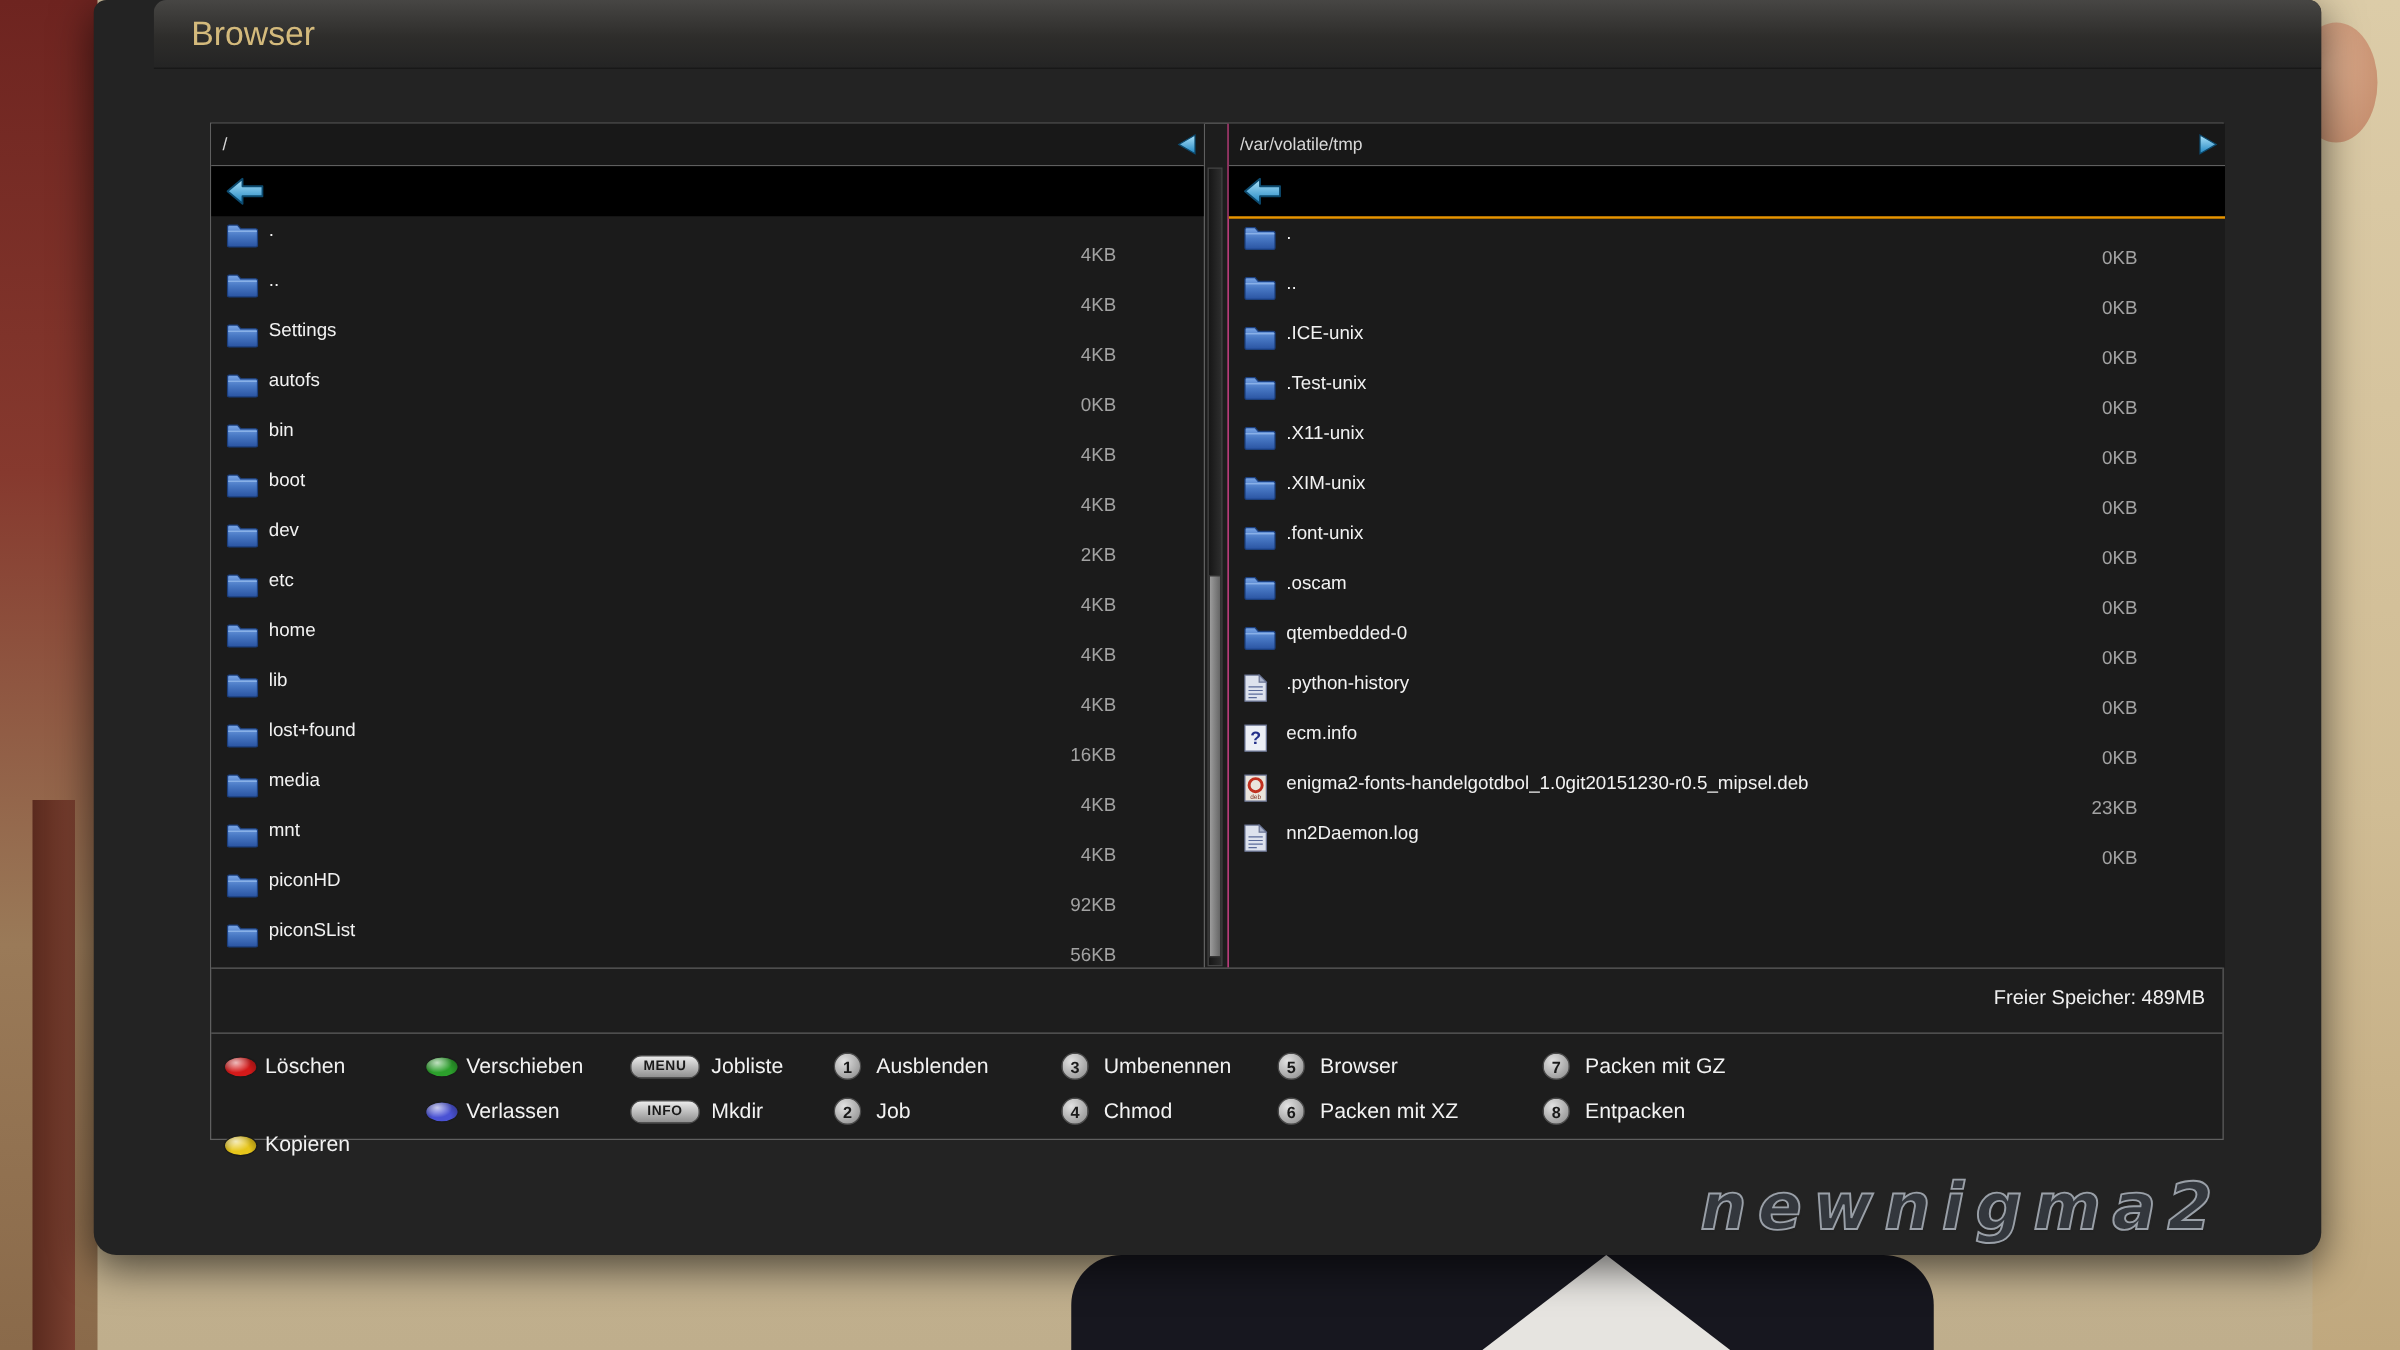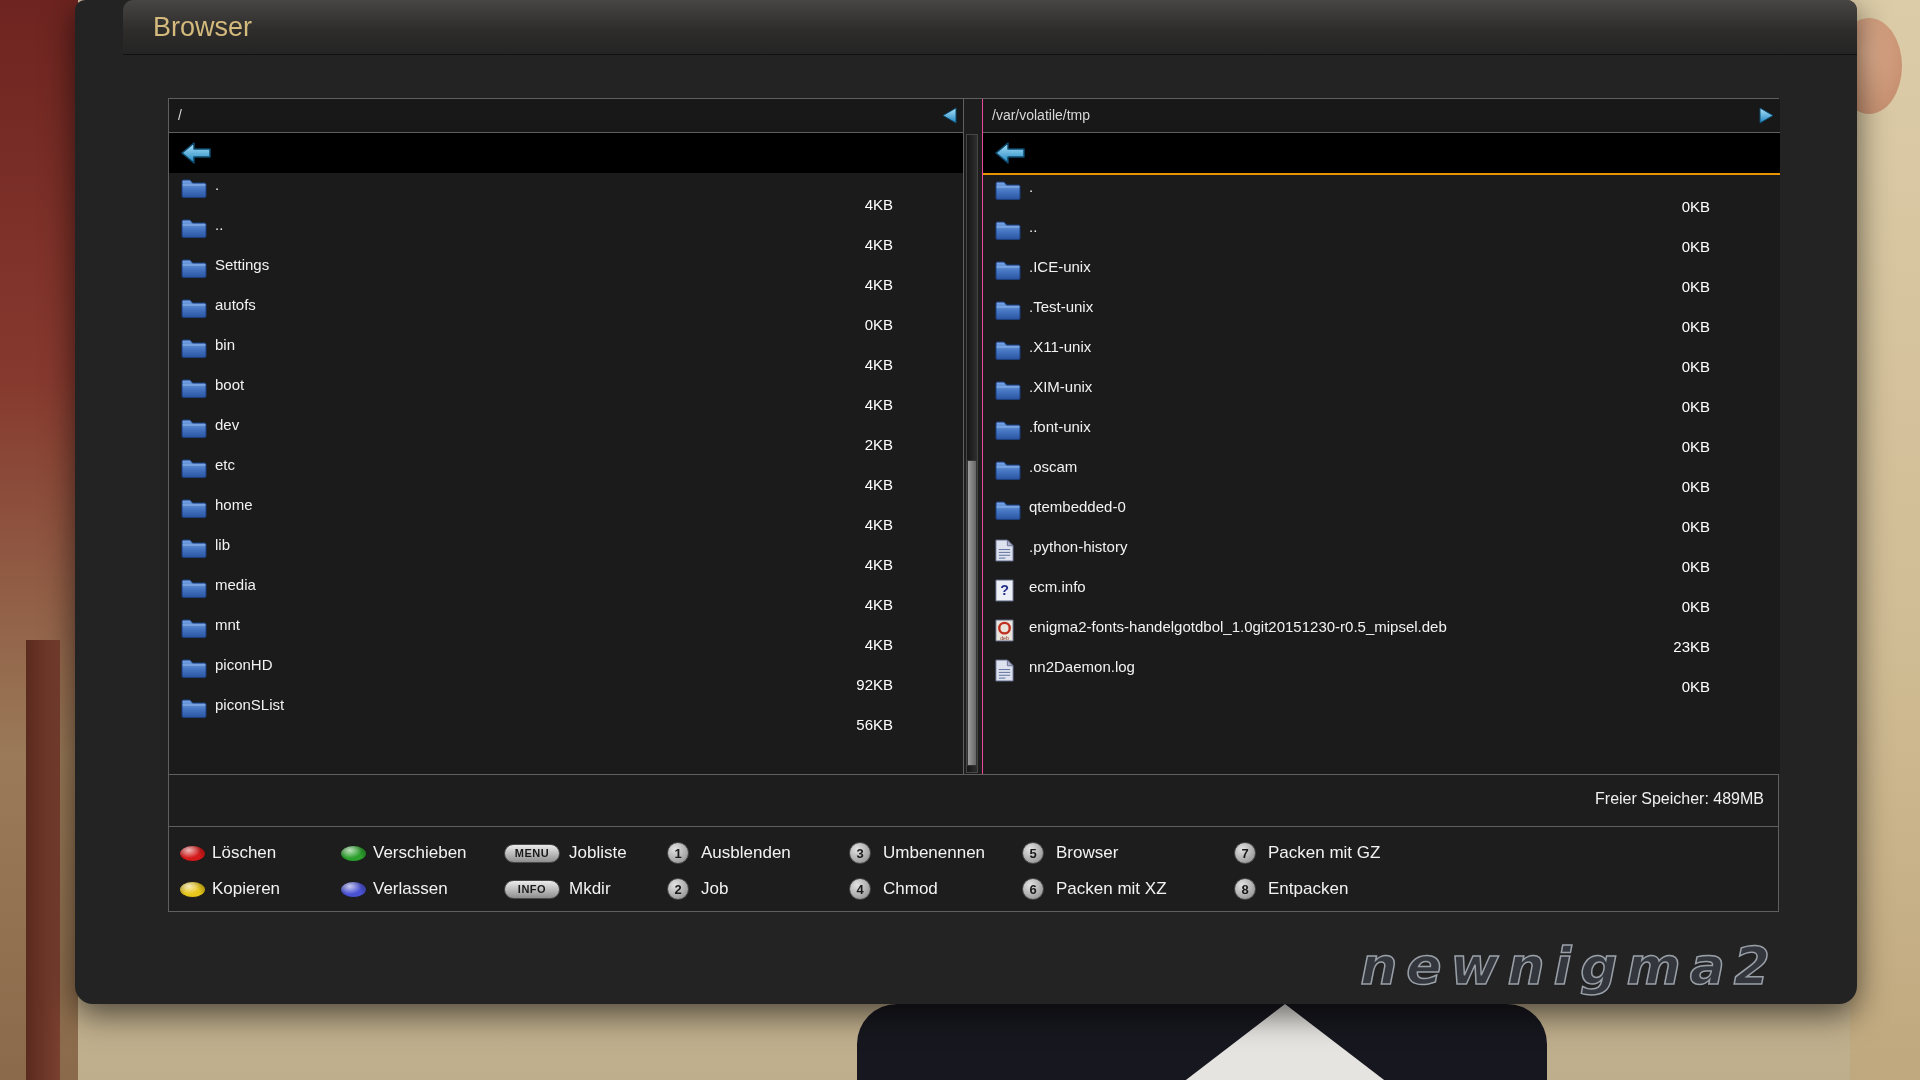--- a/index.html
+++ b/index.html
@@ -48,21 +48,21 @@
   .cursor-row { position:relative; height:40px; background:#000; }
   .pane-right .cursor-row { border-bottom:2px solid var(--accent_orange,#e79400); height:42px; }
   .cursor-arrow { position:absolute; left:12px; top:9px; width:30px; height:22px; }
 
   .entries { position:absolute; left:0; right:0; top:75px; bottom:0; overflow:hidden; }
   .pane-right .entries { top:77px; }
   .file-row { position:relative; height:40px; }
   .file-icon { position:absolute; left:12px; top:2px; width:26px; height:24px;
     display:flex; align-items:center; }
   .file-name { position:absolute; left:46px; top:2px; font-size:15px; color:#f2f2f2; white-space:nowrap; }
-  .file-size { position:absolute; right:70px; bottom:1px; font-size:15px; color:#ffffff; }
+  .file-size { position:absolute; right:70px; bottom:1px; font-size:15px; color:#a3a3a3; }
 
   
   .scrollbar { position:absolute; left:797px; top:35px; width:12px; height:639px;
     background:linear-gradient(90deg,#161616,#2e2e2e); border:1px solid #454545; }
   .scroll-thumb { position:absolute; left:0; right:0; top:51%; height:48%;
     background:linear-gradient(90deg,#9c9c9c,#666); border:1px solid #333; }
 
   
   .free-strip { position:absolute; left:0; right:0; top:675px; height:53px;
     border-top:1px solid #5f5f5f; border-bottom:1px solid #5f5f5f; }
@@ -240,20 +240,30 @@
             <span class="file-name">lib</span>
             <span class="file-size">4KB</span>
           </div>
           <div class="file-row">
             <span class="file-icon">
               <svg width="26" height="21" viewBox="0 0 26 21">
                 <path d="M1 3.5 Q1 2 2.5 2 H9 l2.5 3 H23.5 Q25 5 25 6.5 V18 Q25 19.5 23.5 19.5 H2.5 Q1 19.5 1 18 Z" fill="url(#foldGrad)" stroke="#1b3f7e" stroke-width="1"></path>
                 <path d="M1.5 7 H24.5" stroke="#9cc0f0" stroke-width="1" opacity="0.8"></path>
               </svg>
             </span>
+            <span class="file-name">lost+found</span>
+            <span class="file-size">16KB</span>
+          </div>
+          <div class="file-row">
+            <span class="file-icon">
+              <svg width="26" height="21" viewBox="0 0 26 21">
+                <path d="M1 3.5 Q1 2 2.5 2 H9 l2.5 3 H23.5 Q25 5 25 6.5 V18 Q25 19.5 23.5 19.5 H2.5 Q1 19.5 1 18 Z" fill="url(#foldGrad)" stroke="#1b3f7e" stroke-width="1"></path>
+                <path d="M1.5 7 H24.5" stroke="#9cc0f0" stroke-width="1" opacity="0.8"></path>
+              </svg>
+            </span>
             <span class="file-name">media</span>
             <span class="file-size">4KB</span>
           </div>
           <div class="file-row">
             <span class="file-icon">
               <svg width="26" height="21" viewBox="0 0 26 21">
                 <path d="M1 3.5 Q1 2 2.5 2 H9 l2.5 3 H23.5 Q25 5 25 6.5 V18 Q25 19.5 23.5 19.5 H2.5 Q1 19.5 1 18 Z" fill="url(#foldGrad)" stroke="#1b3f7e" stroke-width="1"></path>
                 <path d="M1.5 7 H24.5" stroke="#9cc0f0" stroke-width="1" opacity="0.8"></path>
               </svg>
             </span>
@@ -475,21 +485,21 @@
           <div class="legend-item gap-num" style="left: 853px;">
             <span class="numkey">5</span>
             <span class="legend-label">Browser</span>
           </div>
           <div class="legend-item gap-num" style="left: 1065px;">
             <span class="numkey">7</span>
             <span class="legend-label">Packen mit GZ</span>
           </div>
         </div>
       <div class="legend-row legend-row-2" id="legend-row-2">
-          <div class="legend-item gap-color" style="left: 10px;">
+          <div class="legend-item gap-color" style="left: 10px; margin-top: 27px;">
             <span class="dot" style="background-color: rgb(231, 198, 27);"></span>
             <span class="legend-label">Kopieren</span>
           </div>
           <div class="legend-item gap-color" style="left: 171px;">
             <span class="dot" style="background-color: rgb(74, 82, 212);"></span>
             <span class="legend-label">Verlassen</span>
           </div>
           <div class="legend-item gap-pill" style="left: 335px;">
             <span class="pill">INFO</span>
             <span class="legend-label">Mkdir</span>

